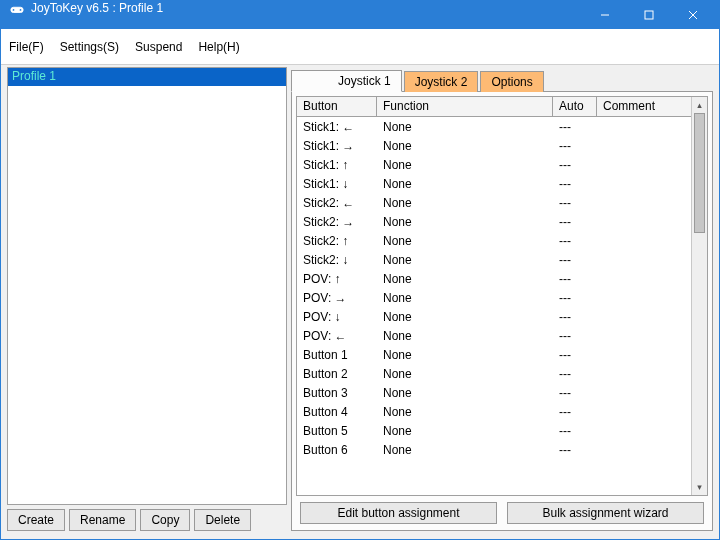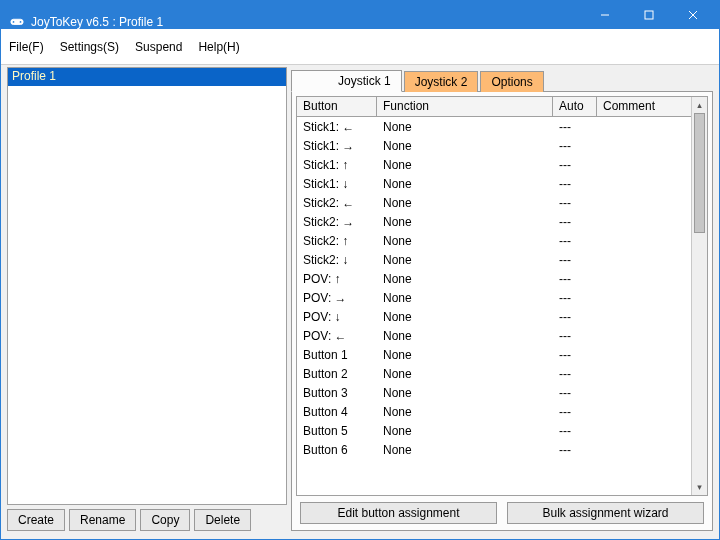--- a/index.html
+++ b/index.html
@@ -1,27 +1,27 @@
 <!DOCTYPE html>
 <html><head>
 <meta charset="utf-8">
 <style>
 * { box-sizing: border-box; margin: 0; padding: 0; font-family: "Segoe UI", Tahoma, sans-serif; font-size: 12px; }
 body { background: #fff; }
 .window { width: 720px; height: 540px; background: #f0f0f0; display: flex; flex-direction: column; border: 1px solid #2a7ed6; }
-.titlebar { height: 28px; background: #2a7ed6; color: #fff; display: flex; align-items: flex-end; padding: 0 4px; }
+.titlebar { height: 28px; background: #2a7ed6; color: #fff; display: flex; align-items: flex-start; padding: 0 4px; }
 .titlebar .icon-box { width: 16px; height: 16px; margin: 0 6px 0 4px; display: flex; align-items: center; justify-content: center; }
 .titlebar .title-text { flex: 1; font-size: 12px; }
 .titlebar .win-btn { width: 44px; height: 28px; display: flex; align-items: center; justify-content: center; color: #fff; }
 .menubar { height: 36px; background: #fff; border-bottom: 1px solid #d0d0d0; display: flex; align-items: stretch; }
 .menu-item { padding: 0 8px; display: flex; align-items: center; }
 .body-area { flex: 1; display: flex; gap: 4px; padding: 2px 6px 8px 6px; background: #f0f0f0; }
 .left-pane { width: 280px; display: flex; flex-direction: column; gap: 4px; }
 .profile-list { flex: 1; background: #fff; border: 1px solid #a0a0a0; overflow: auto; }
-.profile-row { height: 18px; padding: 1px 4px; color: #fef9c3; background: #0a64c8; }
+.profile-row { height: 18px; padding: 1px 4px; color: #5eead4; background: #0a64c8; }
 .left-buttons { display: flex; gap: 4px; }
 .btn { background: #e8e8e8; border: 1px solid #999; padding: 3px 10px; font-size: 12px; text-align: center; }
 .right-pane { flex: 1; display: flex; flex-direction: column; }
 .tabs { display: flex; align-items: flex-end; height: 24px; }
 .tab { border: 1px solid #999; border-bottom: none; background: #fdba74; padding: 3px 10px; margin-right: 2px; position: relative; top: 1px; }
 .tab.active { background: #fcfcfc; border-bottom: 1px solid #fcfcfc; z-index: 2; padding-left: 46px; }
 .tab-body { flex: 1; border: 1px solid #999; background: #fcfcfc; display: flex; flex-direction: column; padding: 4px; }
 .grid-wrap { flex: 1; position: relative; border: 1px solid #a0a0a0; background: #fff; display: flex; }
 .grid-scroll { flex: 1; overflow: hidden; }
 .grid-header { display: flex; background: #f0f0f0; border-bottom: 1px solid #a0a0a0; height: 20px; }

